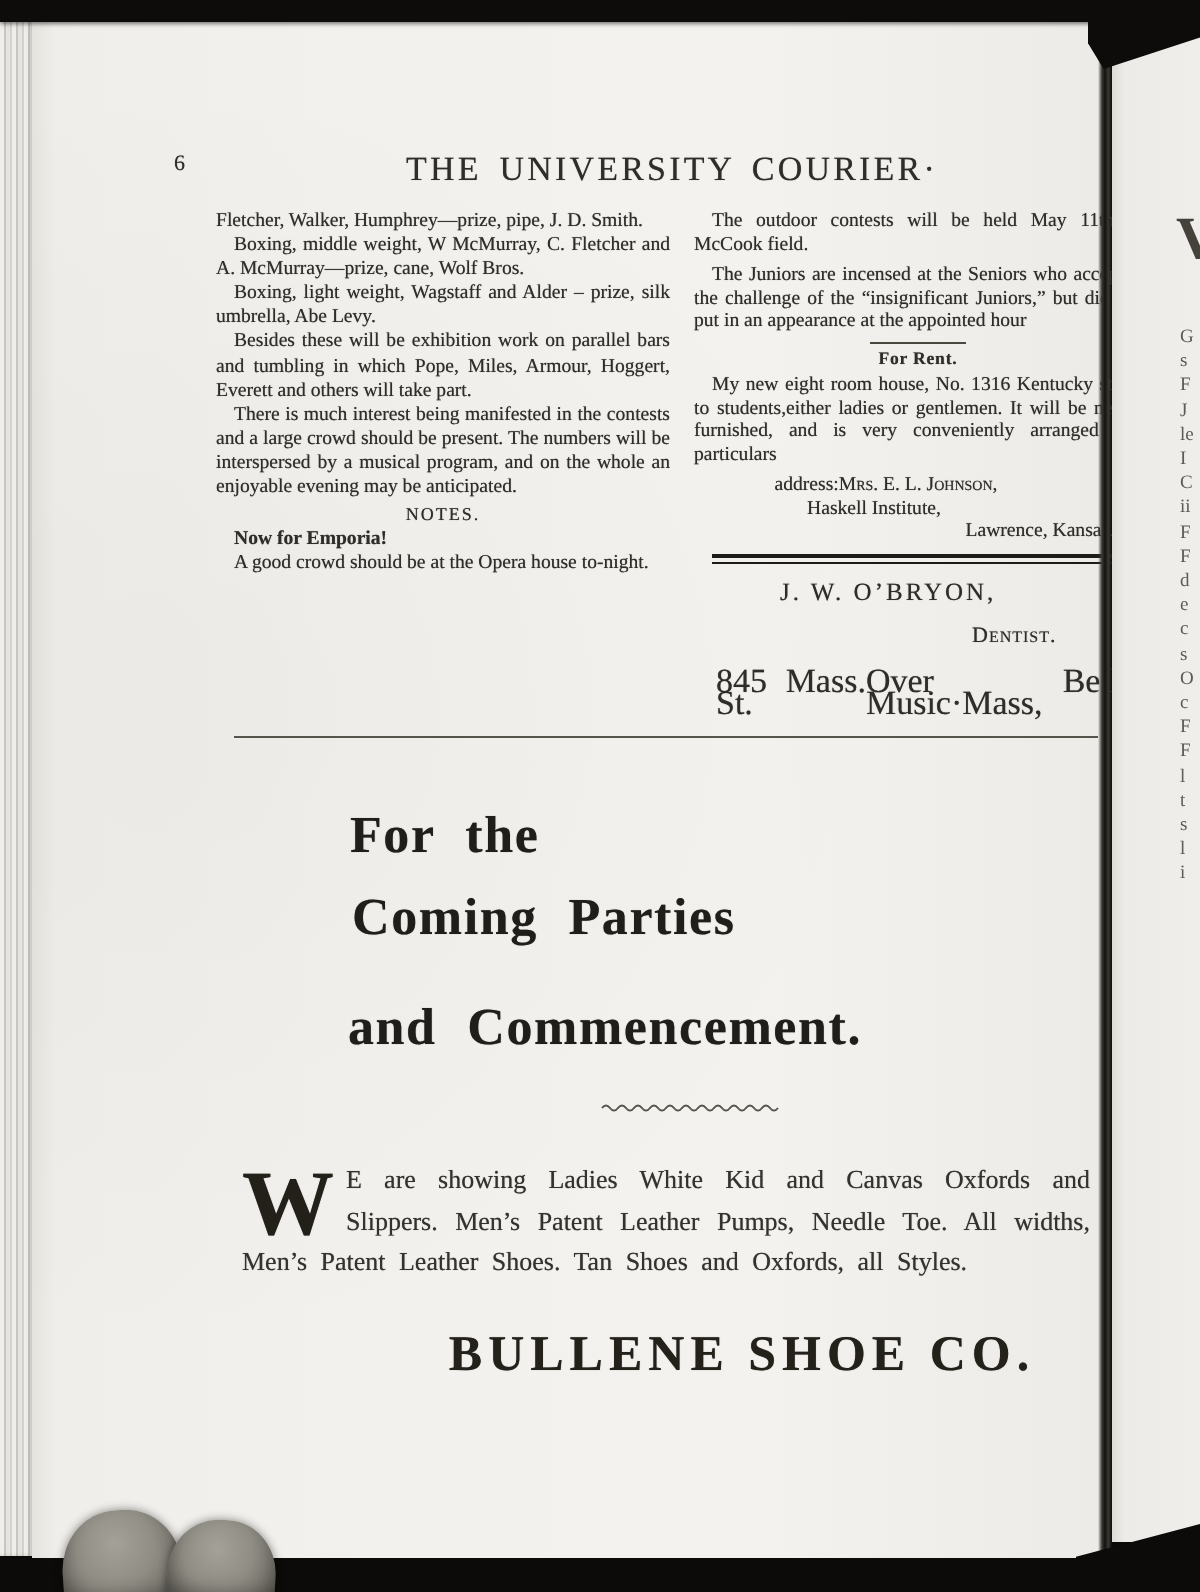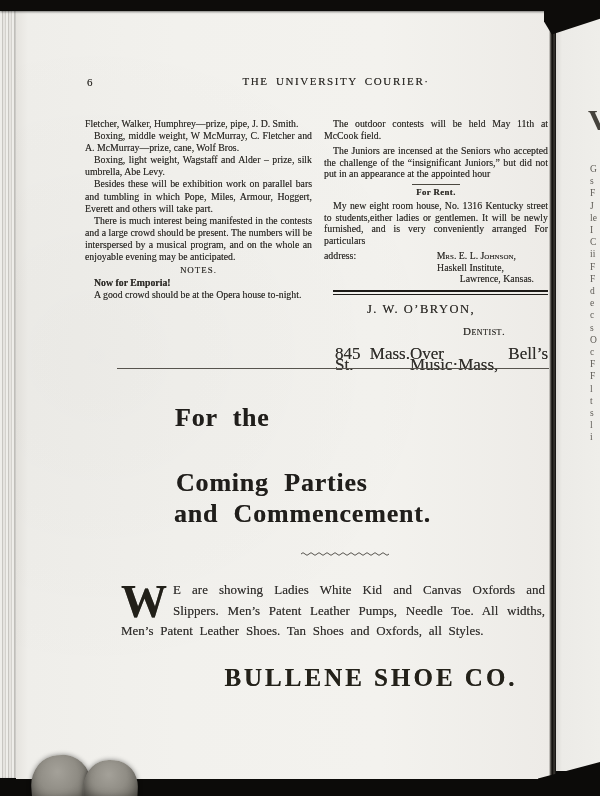--- a/index.html
+++ b/index.html
@@ -33,48 +33,48 @@
   .finger{position:absolute;z-index:8;
       background:radial-gradient(ellipse at 45% 32%,#a4a199 0%,#908d85 42%,#726f67 78%,#4d4a43 100%);
       box-shadow:inset 0 -8px 10px rgba(0,0,0,.38),0 0 5px rgba(0,0,0,.45);}
   .f1{left:31px;top:755px;width:60px;height:52px;border-radius:46% 46% 30% 30%/58% 58% 25% 25%;transform:rotate(-4deg);}
   .f2{left:84px;top:760px;width:54px;height:46px;border-radius:46% 46% 30% 30%/58% 58% 25% 25%;transform:rotate(3deg);}
 
   
   .ink{text-shadow:0 0 .4px rgba(47,45,41,.65);}
   .pageno{position:absolute;left:71px;top:66px;font-size:11px;}
   .masthead{position:absolute;left:160px;top:65px;width:320px;text-align:center;
-      font-size:11px;letter-spacing:1.6px;word-spacing:3px;}
-  .col{position:absolute;top:108px;font-size:9.8px;line-height:12.1px;text-align:justify;}
+      font-size:17px;letter-spacing:1.6px;word-spacing:3px;}
+  .col{position:absolute;top:95px;font-size:9.8px;line-height:12.1px;text-align:justify;margin-left:23px;}
   .col-left{left:69px;width:227px;}
   .col-right{left:308px;width:224px;line-height:11.5px;}
   .col p{margin:0;text-indent:9px;}
   .col-right p{margin:0 0 4px 0;text-indent:9px;}
   .noind{text-indent:0 !important;}
   .bold{font-weight:bold;}
   .sc{font-variant:small-caps;}
   .notes-head{text-align:center;font-size:9px;letter-spacing:1px;margin:1px 0;}
   .mini-rule{width:48px;border-top:1px solid #4a473f;margin:2px auto 2px;}
   .rent-head{text-align:center;font-size:8.8px;letter-spacing:.4px;margin-bottom:2px;}
-  .addr-row{display:flex;justify-content:space-between;padding-right:32px;}
+  .addr-row{display:flex;justify-content:center;padding-right:32px;}
   .addr-line{text-align:right;}
-  .a1{padding-right:44px;}
+  .a1{padding-right:44px;text-align:center;}
   .a2{padding-right:14px;}
   .double-rule{margin:5px 0 0 9px;width:215px;height:2px;
       border-top:2.5px solid #1d1b18;border-bottom:1px solid #1d1b18;}
   .dentist-name{margin-top:9px;padding-left:43px;font-size:12.5px;letter-spacing:1.5px;}
   .dentist-title{margin-top:11px;padding-left:139px;font-size:11px;letter-spacing:.5px;}
   .dentist-addr{margin-top:10px;margin-left:11px;width:213px;display:flex;
       justify-content:center;font-size:17px;}
   .full-rule{position:absolute;left:101px;top:358px;width:432px;border-top:1px solid #57544e;}
 
   .ad-h{position:absolute;font-weight:bold;color:#201e1b;font-size:26px;
       letter-spacing:.8px;word-spacing:8px;}
   .h1{left:159px;top:393px;}
-  .h2{left:160px;top:458px;}
+  .h2{left:160px;top:434px;}
   .h3{left:158px;top:489px;}
   .wave{position:absolute;left:284px;top:540px;}
   .ad-body{position:absolute;left:105px;top:570px;width:424px;font-size:13px;
       line-height:20.5px;text-align:justify;word-spacing:3.5px;color:#343230;}
   .dropcap{float:left;font-size:46px;line-height:37px;font-weight:bold;margin:3px 6px 0 0;color:#222019;}
   .ad-company{position:absolute;left:140px;top:654px;width:430px;text-align:center;
       font-size:25px;font-weight:bold;letter-spacing:3px;color:#232119;}
 </style>
 </head>
 <body>

